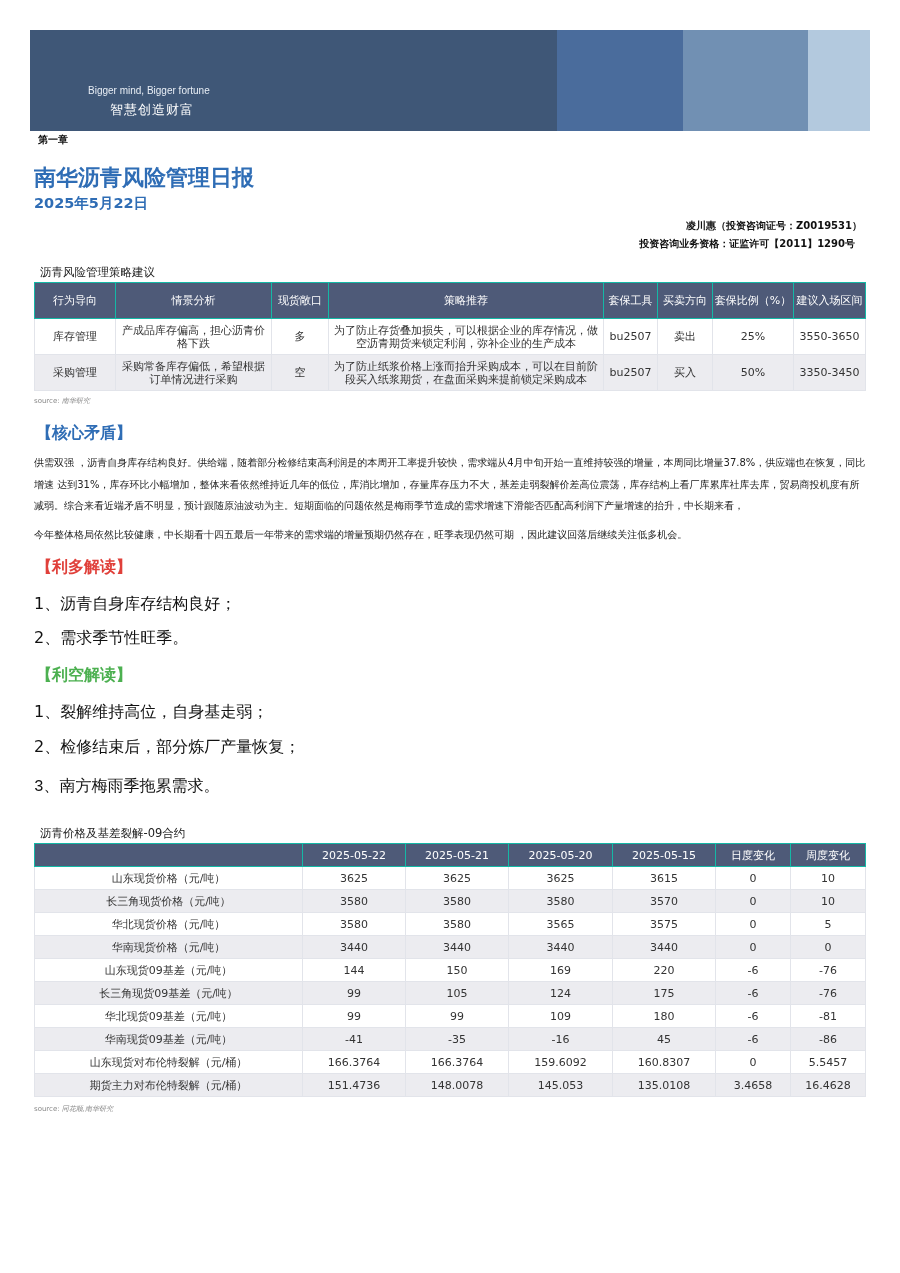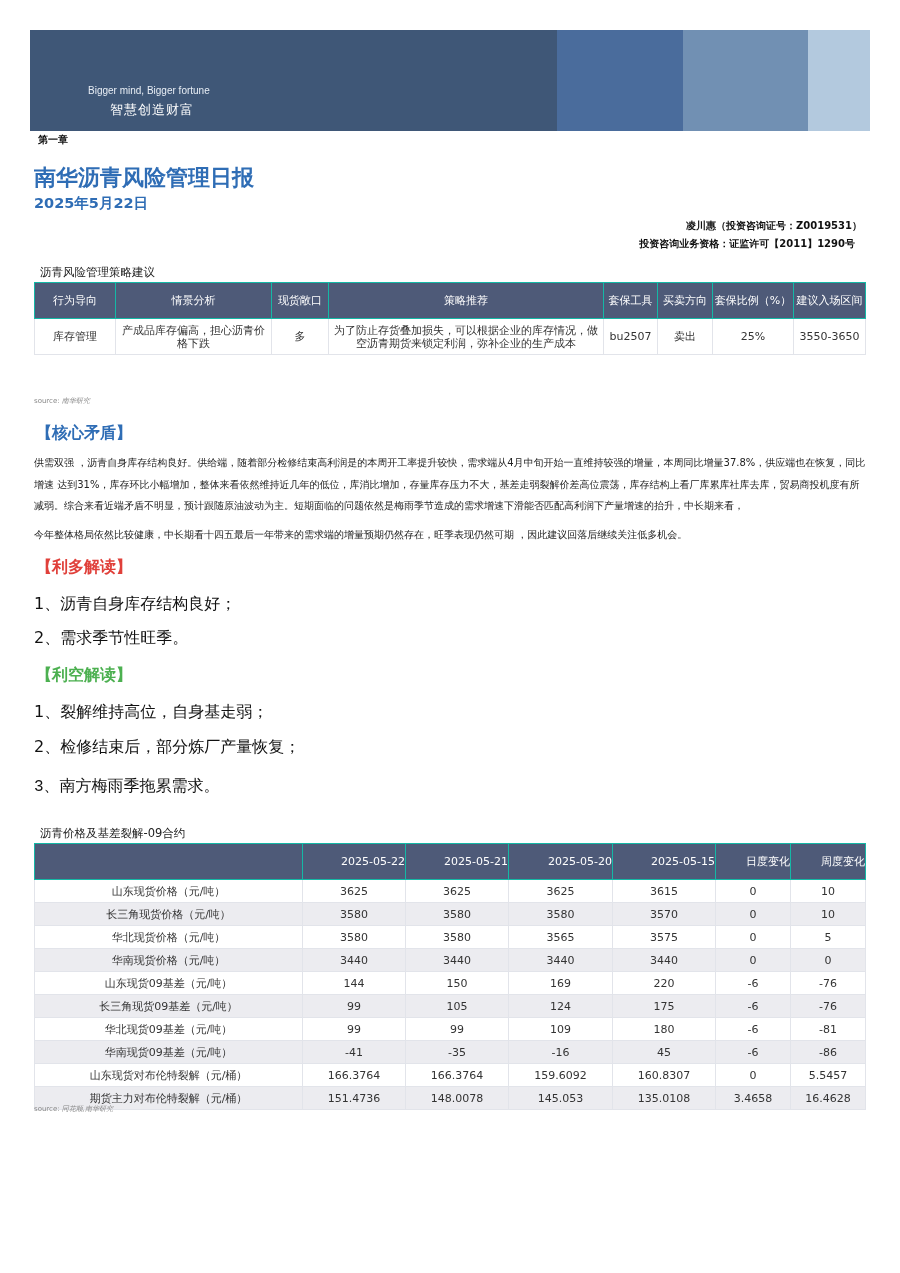--- a/index.html
+++ b/index.html
@@ -24,21 +24,21 @@
   .license { position: absolute; right: 45px; top: 237px; font-size: 10px; font-weight: bold; color: #111; text-align: right; }
   .tbl-caption { position: absolute; left: 40px; font-size: 11.5px; color: #222; }
   table { position: absolute; border-collapse: collapse; table-layout: fixed; }
   th { background: #4e5a78; color: #ffffff; font-weight: normal; border: 1px solid #14b8a6; text-align: center; }
   td { border: 1px solid #e2e4ea; text-align: center; color: #333; }
   tr.alt td { background: #ececf0; }
   #t1 { left: 34px; top: 282px; width: 831px; font-size: 11px; }
   #t1 th { height: 36px; }
   #t1 td { height: 36px; line-height: 13px; padding: 0 2px; }
   #t2 { left: 34px; top: 843px; width: 831px; font-size: 11px; }
-  #t2 th { height: 36px; text-align: right; }
+  #t2 th { height: 23px; }
   #t2 td { height: 23px; }
   .source { position: absolute; left: 34px; font-size: 7px; color: #888; }
   .source i { font-style: italic; }
   .section-h { position: absolute; left: 36px; font-size: 16px; font-weight: bold; }
   .para { position: absolute; left: 34px; width: 832px; font-size: 10px; color: #222; line-height: 21.5px; }
   .bullet { position: absolute; left: 34px; font-size: 16px; color: #111; }
 </style>
 </head>
 <body>
 
@@ -86,20 +86,30 @@
     <tr>
       <td>库存管理</td>
       <td>产成品库存偏高，担心沥青价格下跌</td>
       <td>多</td>
       <td>为了防止存货叠加损失，可以根据企业的库存情况，做空沥青期货来锁定利润，弥补企业的生产成本</td>
       <td>bu2507</td>
       <td>卖出</td>
       <td>25%</td>
       <td>3550-3650</td>
     </tr>
+    <tr class="alt">
+      <td>采购管理</td>
+      <td>采购常备库存偏低，希望根据订单情况进行采购</td>
+      <td>空</td>
+      <td>为了防止纸浆价格上涨而抬升采购成本，可以在目前阶段买入纸浆期货，在盘面采购来提前锁定采购成本</td>
+      <td>bu2507</td>
+      <td>买入</td>
+      <td>50%</td>
+      <td>3350-3450</td>
+    </tr>
   </tbody>
 </table>
 <div class="source" style="top:396px;">
   <span>source:</span> <i>南华研究</i>
 </div>
 
 <div class="section-h" style="top:423px; color:#2f6db5;">【核心矛盾】</div>
 <div class="para" style="top:452px;">供需双强 ，沥青自身库存结构良好。供给端，随着部分检修结束高利润是的本周开工率提升较快，需求端从4月中旬开始一直维持较强的增量，本周同比增量37.8%，供应端也在恢复，同比增速 达到31%，库存环比小幅增加，整体来看依然维持近几年的低位，库消比增加，存量库存压力不大，基差走弱裂解价差高位震荡，库存结构上看厂库累库社库去库，贸易商投机度有所减弱。综合来看近端矛盾不明显，预计跟随原油波动为主。短期面临的问题依然是梅雨季节造成的需求增速下滑能否匹配高利润下产量增速的抬升，中长期来看，</div>
 <div class="para" style="top:524px;">今年整体格局依然比较健康，中长期看十四五最后一年带来的需求端的增量预期仍然存在，旺季表现仍然可期 ，因此建议回落后继续关注低多机会。</div>
 

